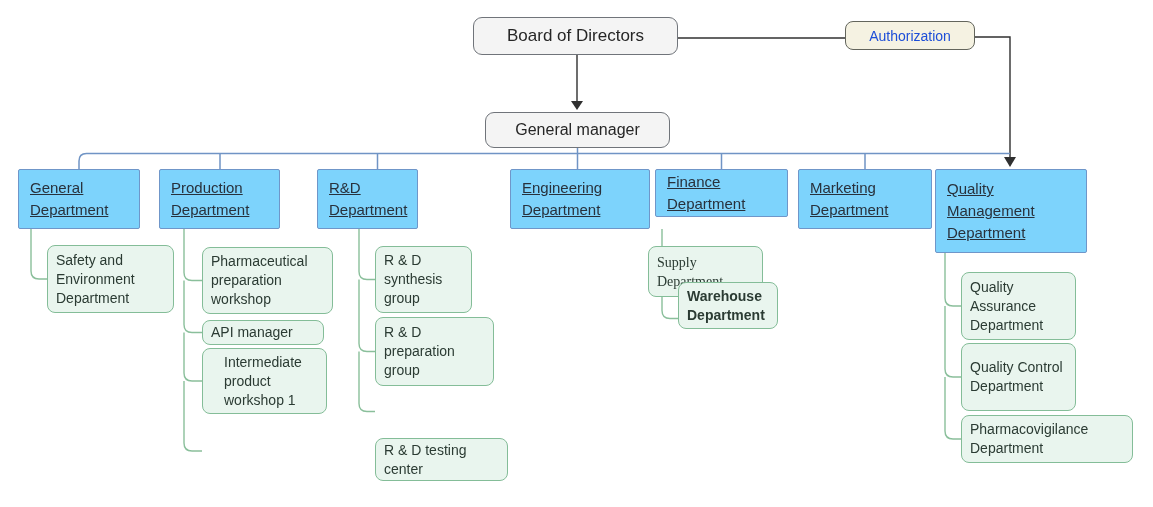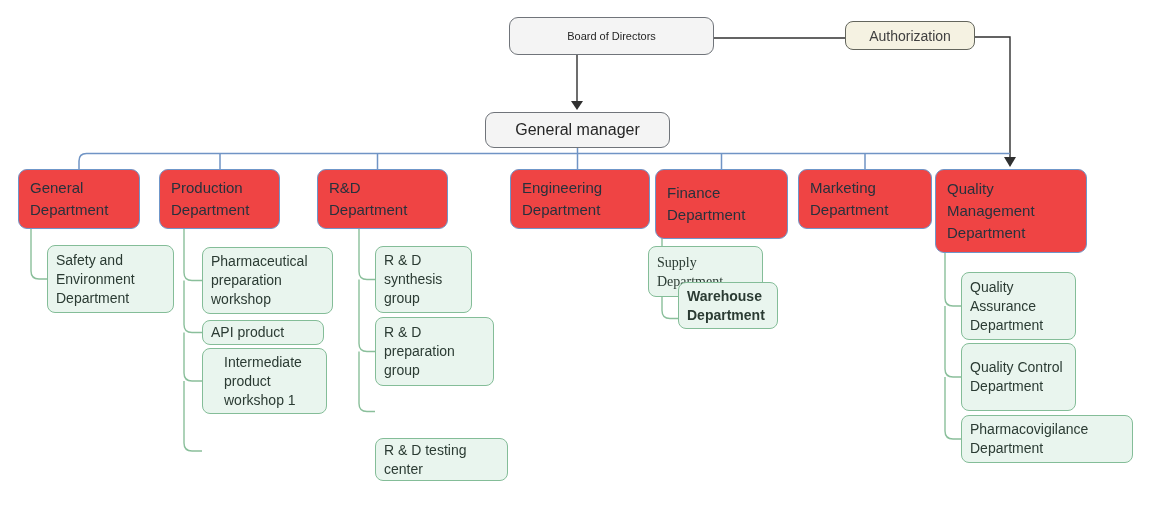--- a/index.html
+++ b/index.html
@@ -23,45 +23,46 @@
   .exec {
     background: #f4f4f4;
     border: 1.5px solid #70747a;
     color: #262626;
     justify-content: center;
     text-align: center;
   }
   .auth {
     background: #f5f2e2;
     border: 1.5px solid #63655c;
-    color: #404040;
+    color: #1d4ed8;
     justify-content: center;
     text-align: center;
     font-size: 14px;
     border-radius: 8px;
   }
   .dept {
-    background: #ef4444;
+    background: #7dd3fc;
     border: 1.4px solid #6f96c9;
     color: #28313c;
     font-size: 15px;
     line-height: 22px;
     padding: 6px 11px;
-    border-radius: 9px;
+    border-radius: 2px;
+    text-decoration: underline;
   }
   .sub {
     background: #e9f5ee;
     border: 1.3px solid #84bd98;
     color: #2b3b33;
     font-size: 14px;
     line-height: 19px;
     padding: 3px 8px;
     border-radius: 8px;
   }
-  .board { font-size: 11px; margin-left: 36px; }
+  .board { font-size: 17px; }
   .manager { font-size: 16px; }
 </style>
 </head>
 <body>
 
 <div id="canvas">
 
   <svg id="wires" viewBox="0 0 1153 507" xmlns="http://www.w3.org/2000/svg">
 
     <path d="M577 55 V102" stroke="#303030" stroke-width="1.4" fill="none"></path>
@@ -80,30 +81,30 @@
   </svg>
 
   <div class="node exec board" style="left:473px; top:17px; width:205px; height:38px;">Board of Directors</div>
 
   <div class="node auth" style="left:845px; top:21px; width:130px; height:29px;">Authorization</div>
 
   <div class="node exec manager" style="left:485px; top:112px; width:185px; height:36px;">General manager</div>
 
   <div class="node dept" style="left:18px; top:169px; width:122px; height:60px;">General Department</div>
   <div class="node dept" style="left:159px; top:169px; width:121px; height:60px;">Production Department</div>
-  <div class="node dept" style="left:317px; top:169px; width:131px; height:60px;">R&amp;D Department</div>
+  <div class="node dept" style="left:317px; top:169px; width:101px; height:60px;">R&amp;D Department</div>
   <div class="node dept" style="left:510px; top:169px; width:140px; height:60px;">Engineering Department</div>
-  <div class="node dept" style="left:655px; top:169px; width:133px; height:70px;">Finance Department</div>
+  <div class="node dept" style="left:655px; top:169px; width:133px; height:48px;">Finance Department</div>
   <div class="node dept" style="left:798px; top:169px; width:134px; height:60px;">Marketing Department</div>
   <div class="node sub" style="left:47px; top:245px; width:127px; height:68px;">Safety and Environment Department</div>
 
   <div class="node dept" style="left:935px; top:169px; width:152px; height:84px;">Quality Management Department</div>
 
   <div class="node sub" style="left:202px; top:247px; width:131px; height:67px;">Pharmaceutical preparation workshop</div>
-  <div class="node sub" style="left:202px; top:320px; width:122px; height:25px;">API product</div>
+  <div class="node sub" style="left:202px; top:320px; width:122px; height:25px;">API manager</div>
   <div class="node sub" style="left:202px; top:348px; width:125px; height:66px;padding-left:21px;">Intermediate product workshop 1</div>
 
   <div class="node sub" style="left:375px; top:246px; width:97px; height:67px;">R &amp; D synthesis group</div>
   <div class="node sub" style="left:375px; top:317px; width:119px; height:69px;">R &amp; D preparation group</div>
   <div class="node sub" style="left:375px; top:390px; width:133px; height:43px;margin-top:48px;">R &amp; D testing center</div>
 
   <div class="node sub" style="left:648px; top:246px; width:115px; height:51px;font-family:Liberation Serif, serif;">Supply Department</div>
   <div class="node sub" style="left:678px; top:282px; width:100px; height:47px;font-weight:bold;">Warehouse Department</div>
 
   <div class="node sub" style="left:961px; top:272px; width:115px; height:68px;">Quality Assurance Department</div>

